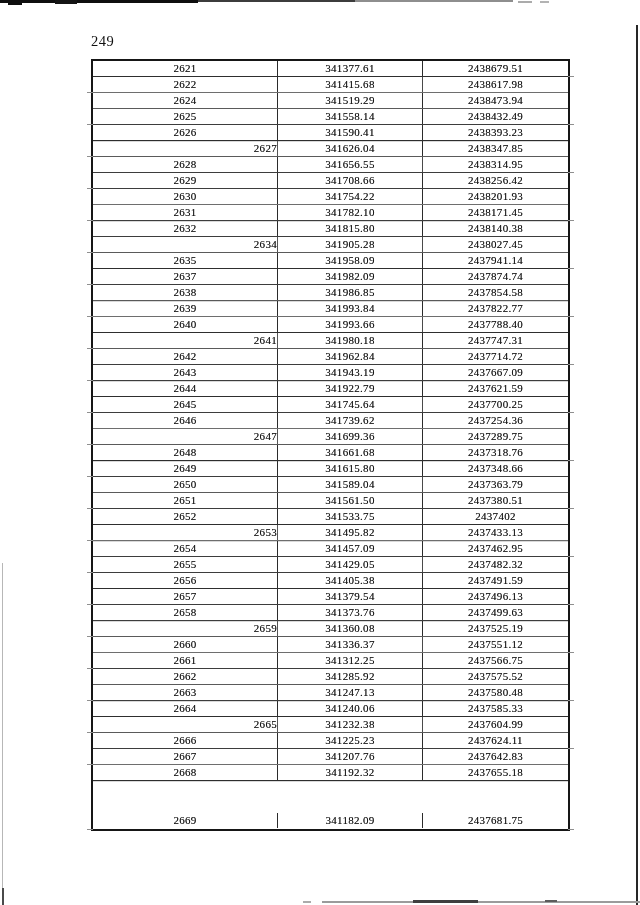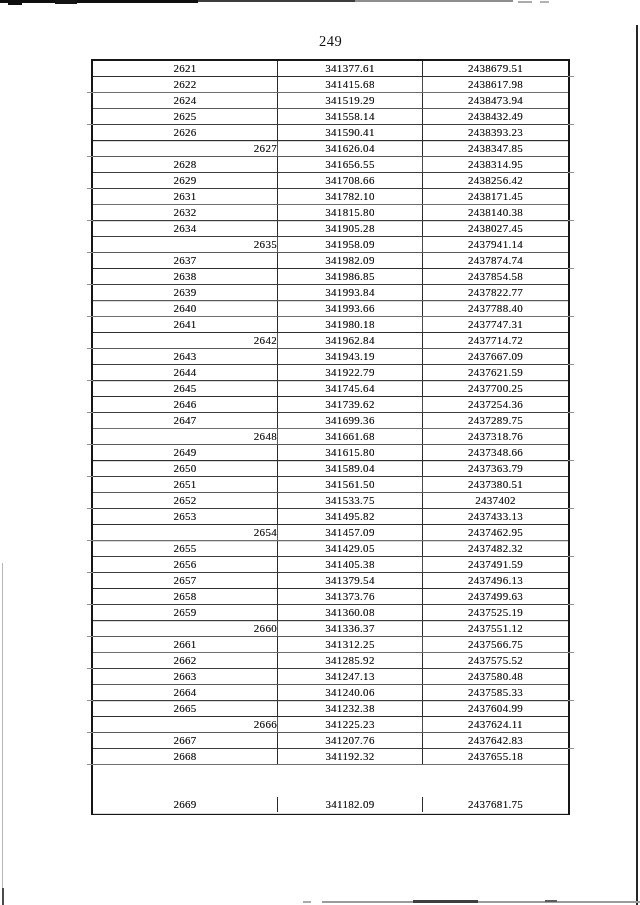--- a/index.html
+++ b/index.html
@@ -11,21 +11,21 @@
     overflow: hidden;
     font-family: "Liberation Serif", "DejaVu Serif", serif;
   }
 
   
   .page-number {
     position: absolute;
     top: 33px;
     left: 91px;
     width: 479px;
-    text-align: center;
+    text-align: left;
     font-size: 14.5px;
     letter-spacing: 0.5px;
     color: #111;
   }
 
   
   .coord-table {
     position: absolute;
     left: 91px;
     top: 59px;
@@ -36,21 +36,21 @@
   .row {
     position: relative;
     display: flex;
     height: 16px;
     box-sizing: border-box;
     border-bottom: 1px solid #3d3d3d;
   }
   .row:last-child { border-bottom: none; margin-top: 32px; }
   
   .row:nth-child(3n)   { border-bottom-color: #5a5a5a; }
-  .row:nth-child(4n+1) { border-bottom-color: #2e2e2e; }
+  .row:nth-child(4n+1) { border-bottom-color: #2e2e2e; align-items: center; }
   .row:nth-child(7n+2) { border-bottom-color: #6e6e6e; }
   .row:nth-child(5n)   { box-shadow: 0 1px 0 #d9d9d9; }
   
   .row:nth-child(2n)::before {
     content: ""; position: absolute; left: -6px; bottom: -1px;
     width: 6px; height: 1px; background: #8f8f8f;
   }
   .row:nth-child(3n+1)::after {
     content: ""; position: absolute; right: -6px; bottom: -1px;
     width: 6px; height: 1px; background: #8f8f8f;
@@ -147,20 +147,25 @@
         <div class="cell c0">2628</div>
         <div class="cell c1">341656.55</div>
         <div class="cell c2">2438314.95</div>
       </div>
       <div class="row">
         <div class="cell c0">2629</div>
         <div class="cell c1">341708.66</div>
         <div class="cell c2">2438256.42</div>
       </div>
       <div class="row">
+        <div class="cell c0">2630</div>
+        <div class="cell c1">341754.22</div>
+        <div class="cell c2">2438201.93</div>
+      </div>
+      <div class="row">
         <div class="cell c0">2631</div>
         <div class="cell c1">341782.10</div>
         <div class="cell c2">2438171.45</div>
       </div>
       <div class="row">
         <div class="cell c0">2632</div>
         <div class="cell c1">341815.80</div>
         <div class="cell c2">2438140.38</div>
       </div>
       <div class="row">

